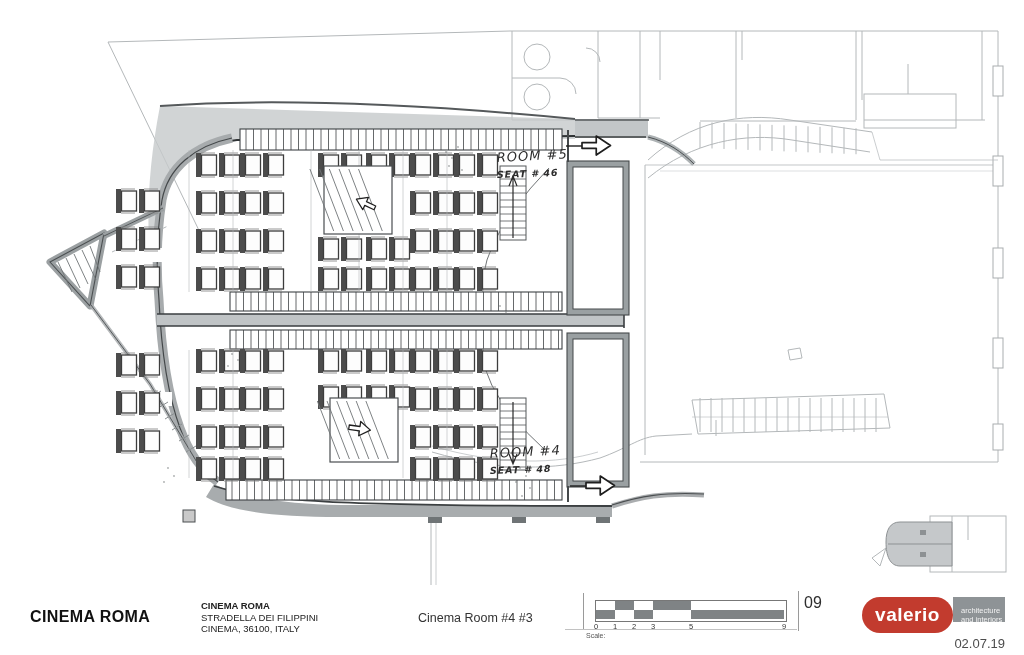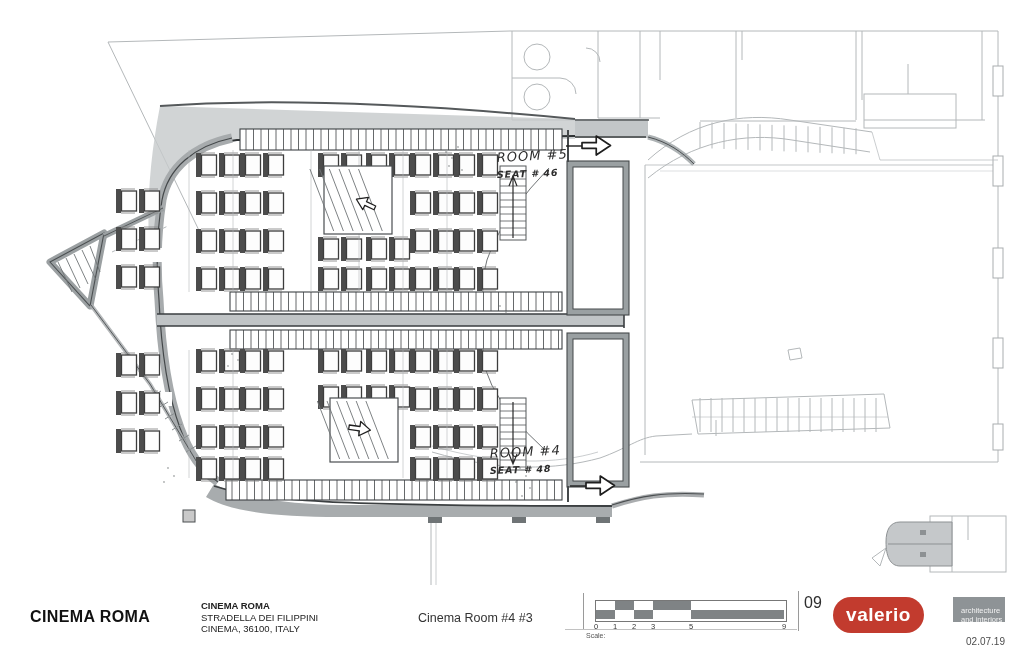--- a/index.html
+++ b/index.html
@@ -15,27 +15,27 @@
   .sep{position:absolute;width:1px;background:#9a9a9a;}
   .sep-a{left:583px;top:593px;height:37px;}
   .sep-b{left:798px;top:591px;height:40px;}
   .hline{position:absolute;left:565px;top:629px;width:232px;height:1px;background:#c2c2c2;}
   .scalebar{position:absolute;left:595px;top:600px;width:190px;height:20px;
             border:1px solid #777;background:#fff;}
   .scalebar .seg{position:absolute;background:#7f8385;}
   .tick{position:absolute;top:622px;font-size:7.5px;color:#333;transform:translateX(-50%);}
   .scale-label{position:absolute;left:586px;top:632px;font-size:7px;color:#555;}
   .sheet-no{position:absolute;left:804px;top:594px;font-size:16px;color:#2e2e2e;}
-  .logo-red{position:absolute;left:833px;top:597px;width:91px;height:36px;background:#c23b2e;
+  .logo-red{position:absolute;left:862px;top:597px;width:91px;height:36px;background:#c23b2e;
             display:flex;align-items:center;justify-content:center;border-radius:18px;}
   .logo-red span{color:#fff;font-weight:bold;font-size:19px;letter-spacing:.5px;}
   .logo-gray{position:absolute;left:953px;top:597px;width:52px;height:24px;background:#8e9396;
              color:#f2f2f2;font-size:7.5px;line-height:9px;padding:9px 0 16px 8px;box-sizing:border-box;}
   .tb-date{position:absolute;left:938px;top:636px;width:67px;text-align:right;
-           font-size:10px;color:#4c4c4c;}
+           font-size:13px;color:#4c4c4c;}
 </style>
 </head>
 <body>
 
 <div class="sheet">
 
   <svg id="plan" width="1024" height="588" viewBox="0 0 1024 588" style="position:absolute;left:0;top:0;">
     <defs>
       <g id="blockArrow">
         <path d="M0,7 L15,7 L15,0 L30,10 L15,20 L15,13 L0,13 Z" fill="#ffffff" stroke="#1f1f1f" stroke-width="1.8" stroke-linejoin="round"></path>

